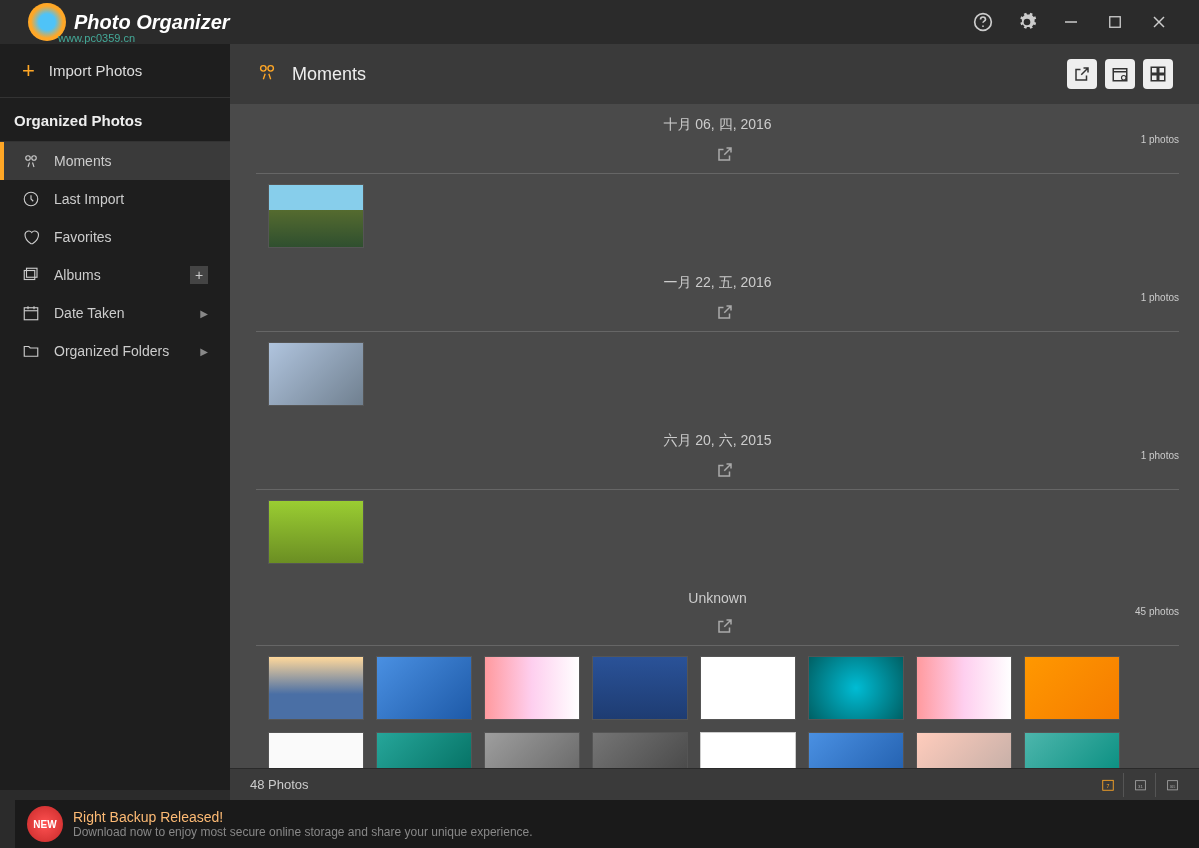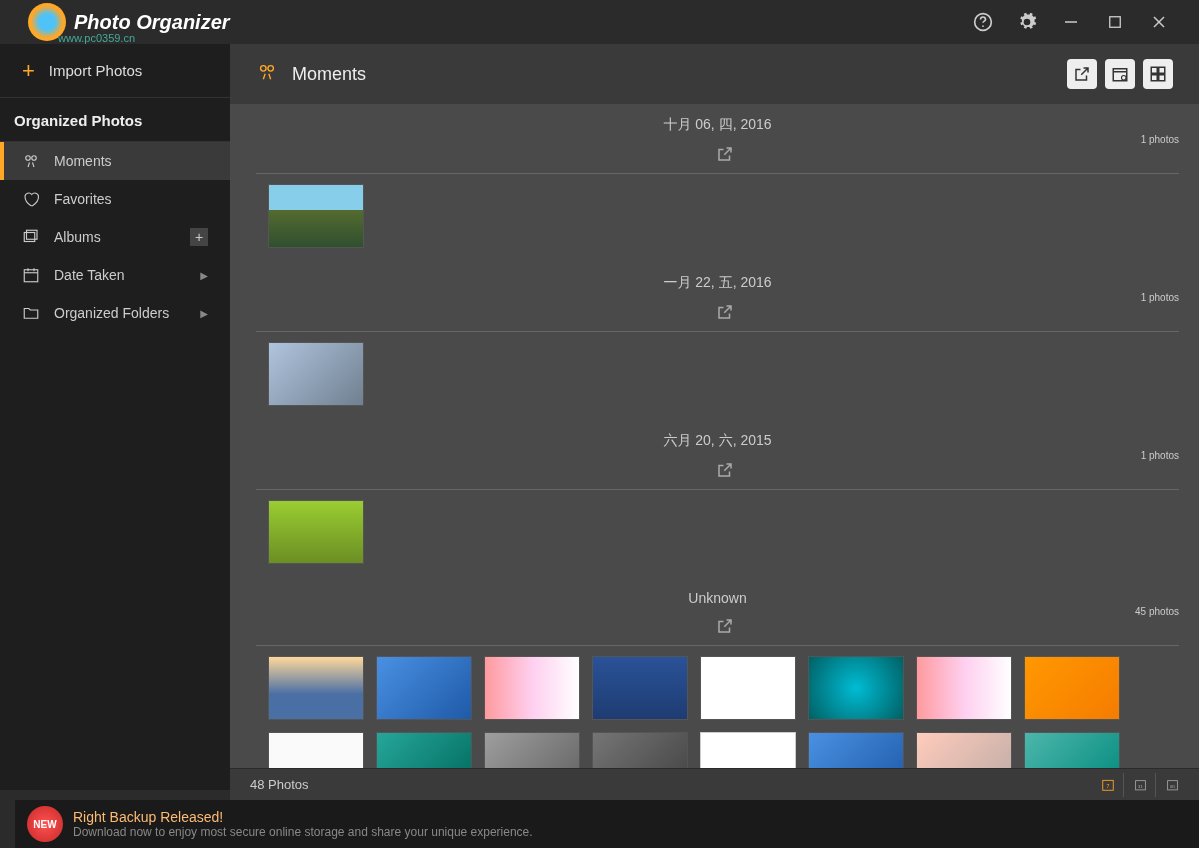--- a/index.html
+++ b/index.html
@@ -137,20 +137,29 @@
             <circle cx="8" cy="8" r="3" fill="none" stroke="currentColor" stroke-width="1.5"></circle>
             <circle cx="16" cy="8" r="3" fill="none" stroke="currentColor" stroke-width="1.5"></circle>
             <path d="M10 14l-2 6M14 14l2 6" stroke="currentColor" stroke-width="1.5"></path>
           </svg>
         </span>
       <span>Moments</span>
     </div>
     <div class="sidebar-item">
       <span class="sidebar-icon">
           <svg width="18" height="18" viewBox="0 0 24 24">
+            <circle cx="12" cy="12" r="9" fill="none" stroke="currentColor" stroke-width="1.5"></circle>
+            <path d="M12 7v5l3 3" stroke="currentColor" stroke-width="1.5" fill="none"></path>
+          </svg>
+        </span>
+      <span>Last Import</span>
+    </div>
+    <div class="sidebar-item">
+      <span class="sidebar-icon">
+          <svg width="18" height="18" viewBox="0 0 24 24">
             <path d="M12 21s-8-5-8-12a5 5 0 019-3 5 5 0 019 3c0 7-8 12-8 12z" fill="none" stroke="currentColor" stroke-width="1.5"></path>
           </svg>
         </span>
       <span>Favorites</span>
     </div>
     <div class="sidebar-item">
       <span class="sidebar-icon">
           <svg width="18" height="18" viewBox="0 0 24 24">
             <rect x="3" y="6" width="14" height="12" fill="none" stroke="currentColor" stroke-width="1.5"></rect>
             <rect x="6" y="3" width="14" height="12" fill="none" stroke="currentColor" stroke-width="1.5"></rect>

